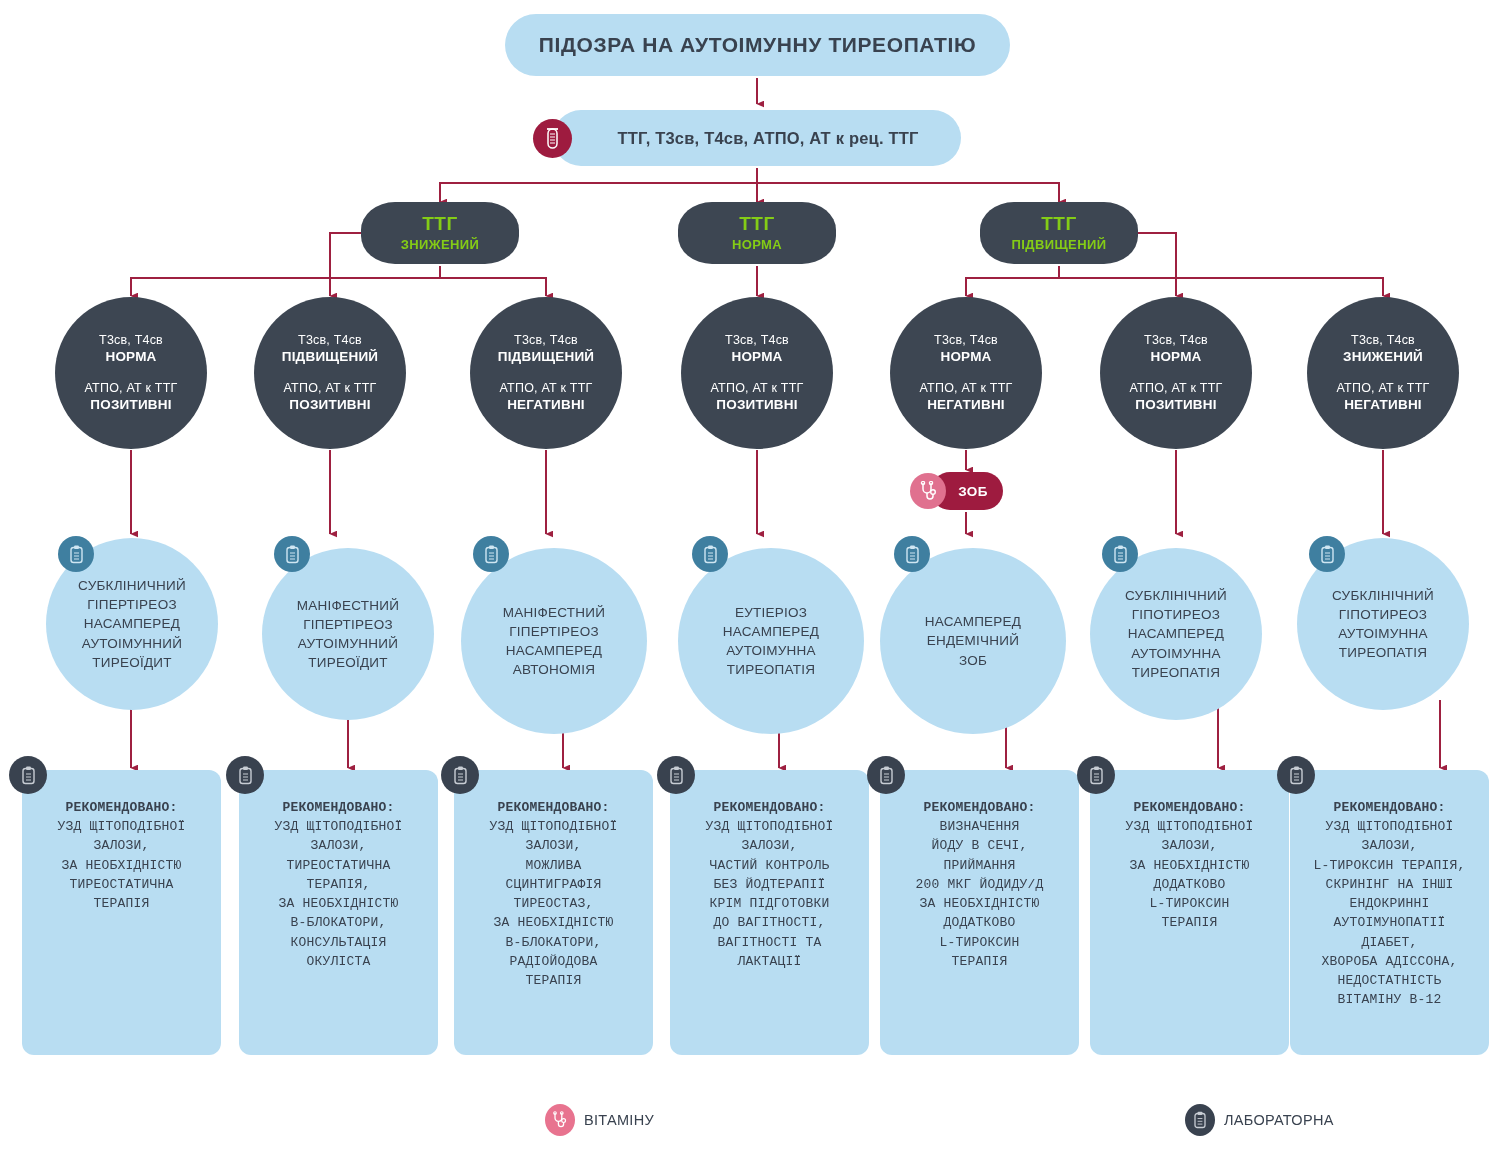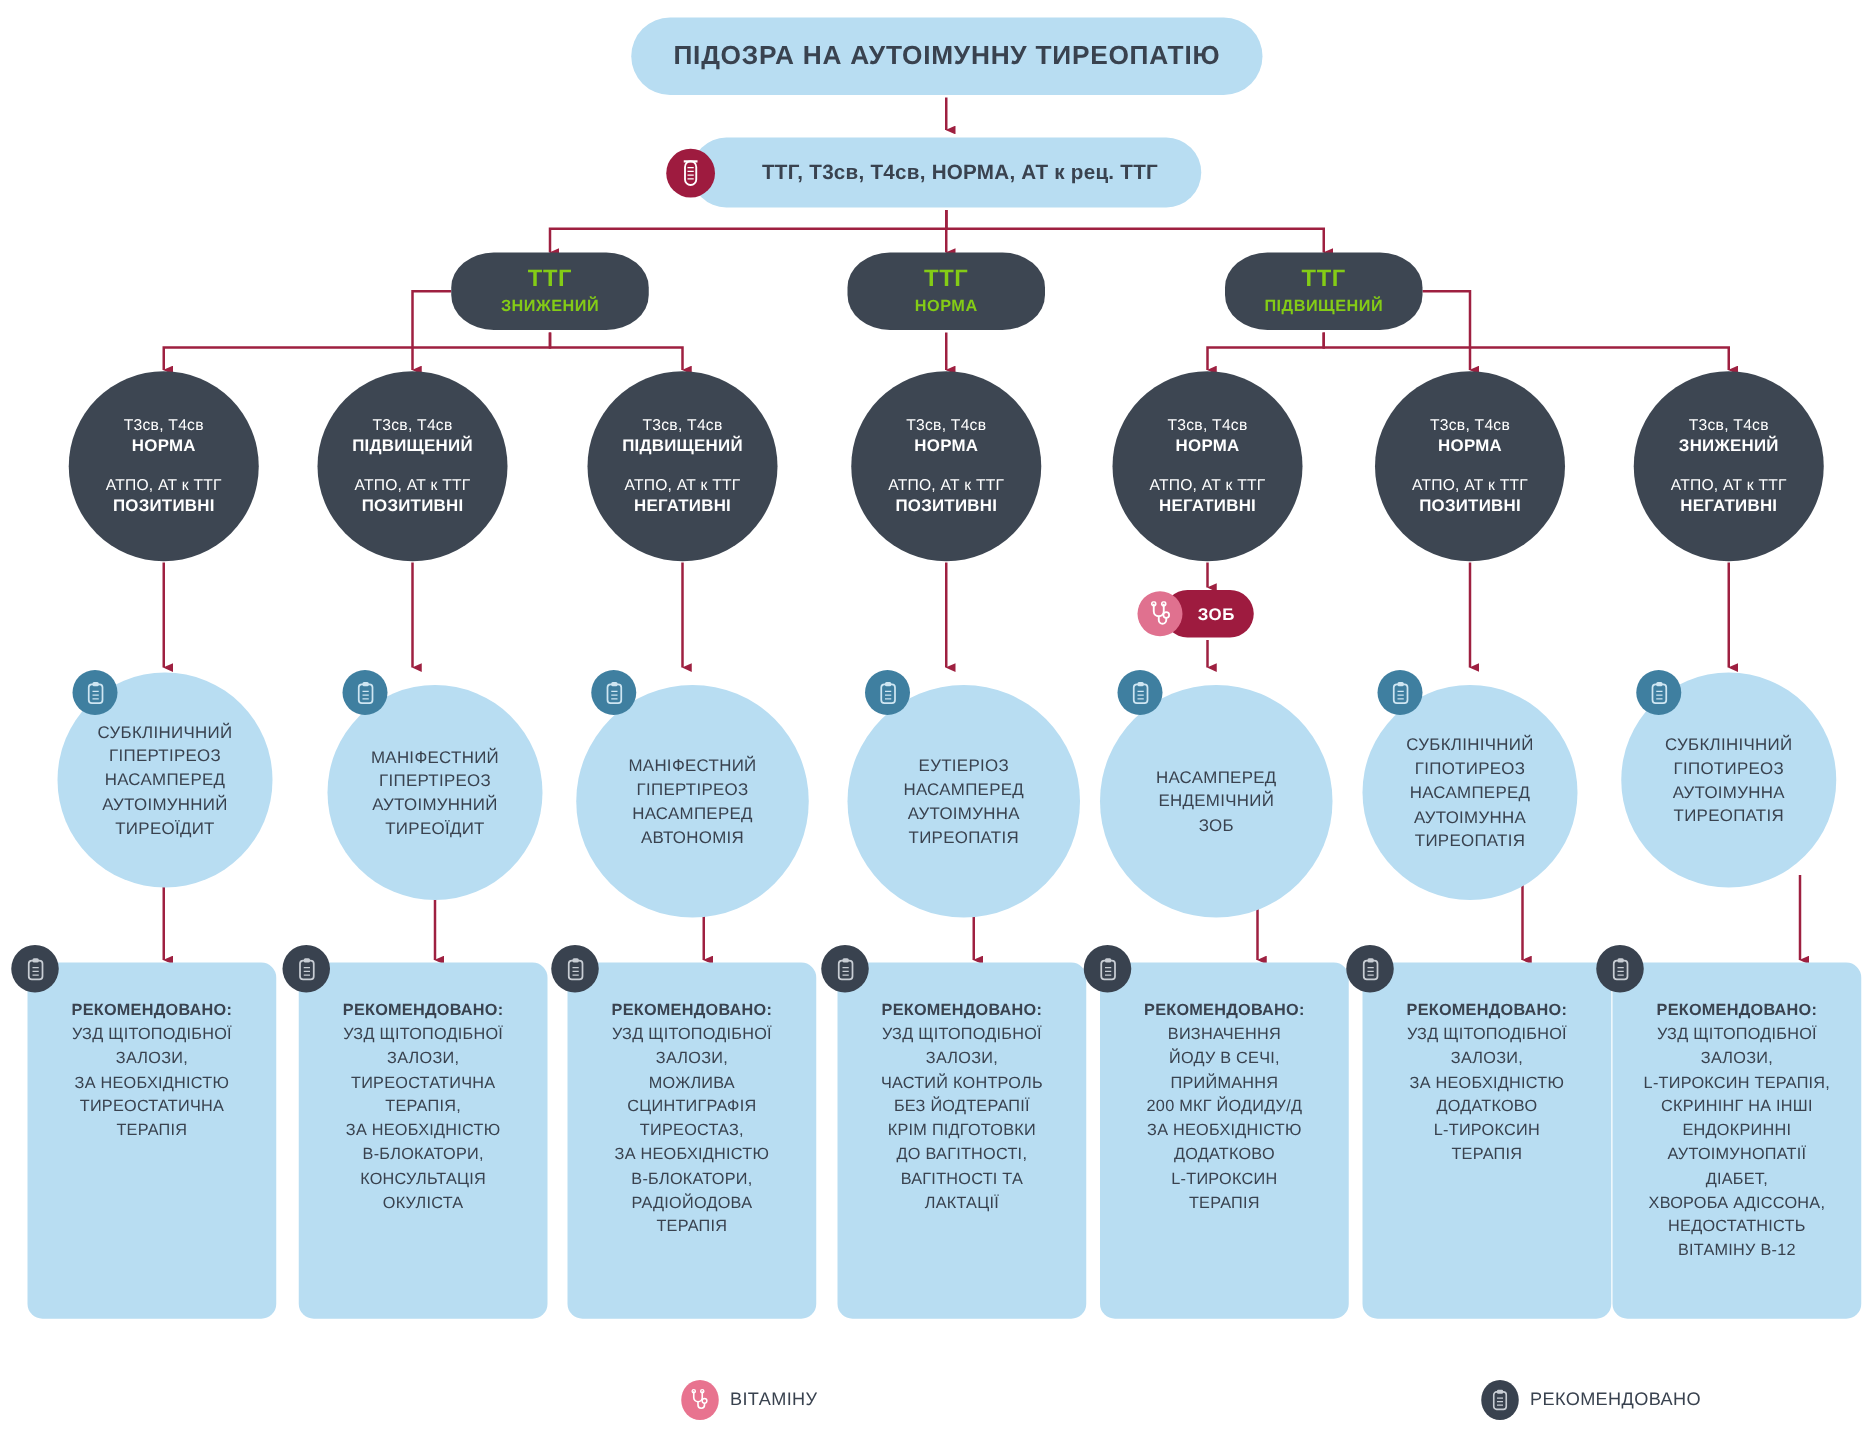--- a/index.html
+++ b/index.html
@@ -92,21 +92,21 @@
 
   
   .rec-card {
     position: absolute;
     background: #b8ddf2;
     border-radius: 12px;
     color: #39424f;
     text-align: center;
     padding: 28px 10px 12px 10px;
   }
-  .rec-card .txt { font-size: 13px; line-height: 1.48; letter-spacing: .2px; }
+  .rec-card .txt { font-size: 13px; line-height: 1.48; letter-spacing: .2px; font-family: Liberation Mono, monospace; }
   .rec-card .hd { font-weight: bold; }
 
   
   .badge-icon {
     position: absolute;
     border-radius: 50%;
     display: flex; align-items: center; justify-content: center;
     z-index: 5;
   }
   .badge-lab    { background: #3f7fa0; }
@@ -187,21 +187,21 @@
     <span class="badge-icon badge-blood" style="left:-20px; top:9px; width:39px; height:39px;">
       <svg width="17" height="23" viewBox="0 0 17 23">
         <rect x="4" y="2" width="9" height="19" rx="4.5" fill="none" stroke="#fff" stroke-width="1.5"></rect>
         <line x1="3" y1="2" x2="14" y2="2" stroke="#fff" stroke-width="1.8"></line>
         <line x1="6" y1="7" x2="11" y2="7" stroke="#fff" stroke-width="1"></line>
         <line x1="6" y1="10" x2="11" y2="10" stroke="#fff" stroke-width="1"></line>
         <line x1="6" y1="13" x2="11" y2="13" stroke="#fff" stroke-width="1"></line>
         <line x1="6" y1="16" x2="11" y2="16" stroke="#fff" stroke-width="1"></line>
       </svg>
     </span>
-    <span>ТТГ, Т3св, Т4св, НОРМА, АТ к рец. ТТГ</span>
+    <span>ТТГ, Т3св, Т4св, АТПО, АТ к рец. ТТГ</span>
   </div>
 
   <div class="tsh-node" style="left:361px; top:202px;">
     <span class="t1">ТТГ</span>
     <span class="t2">ЗНИЖЕНИЙ</span>
   </div>
   <div class="tsh-node" style="left:678px; top:202px;">
     <span class="t1">ТТГ</span>
     <span class="t2">НОРМА</span>
   </div>
@@ -466,17 +466,17 @@
     <div class="legend-item" style="left:1185px; top:12px;">
       <span class="legend-dot lg-rec">
         <svg width="14" height="18" viewBox="0 0 14 18">
             <rect x="2" y="2.5" width="10" height="14" rx="2.3" fill="none" stroke="#c8cdd4" stroke-width="1.3"></rect>
             <rect x="4.5" y="0.8" width="5" height="3.2" rx="1.1" fill="#c8cdd4"></rect>
             <line x1="4.6" y1="7.5" x2="9.4" y2="7.5" stroke="#c8cdd4" stroke-width=".9"></line>
             <line x1="4.6" y1="10.3" x2="9.4" y2="10.3" stroke="#c8cdd4" stroke-width=".9"></line>
             <line x1="4.6" y1="13.1" x2="9.4" y2="13.1" stroke="#c8cdd4" stroke-width=".9"></line>
           </svg>
       </span>
-      <span>РЕКОМЕНДОВАНО</span>
+      <span>ЛАБОРАТОРНА</span>
     </div>
   </div>
 
 </div>
 
 </body></html>

